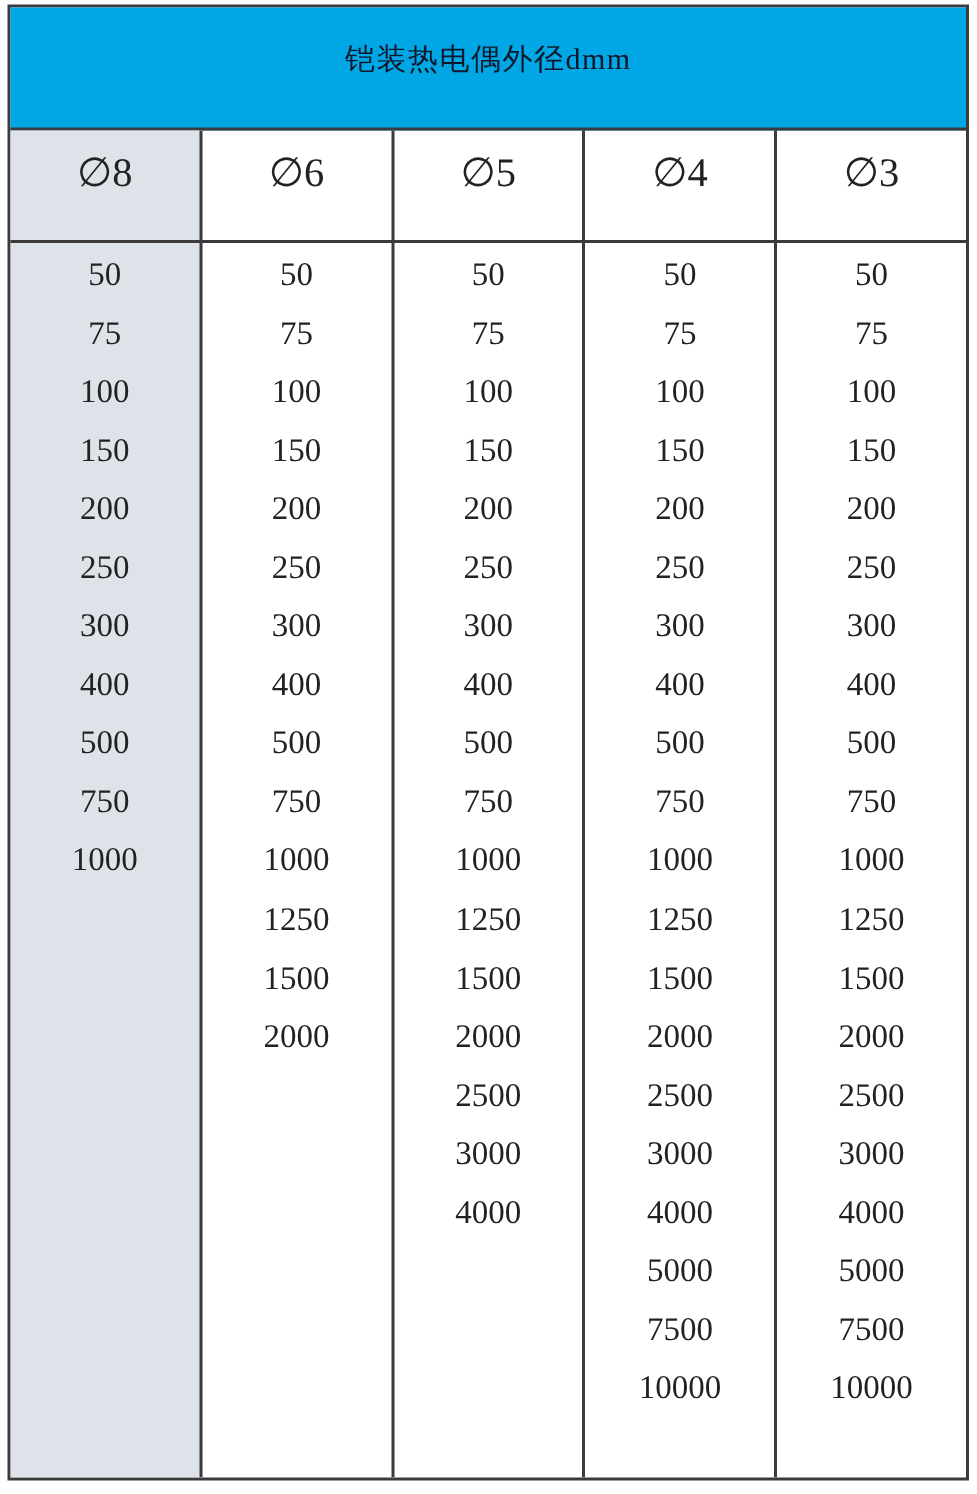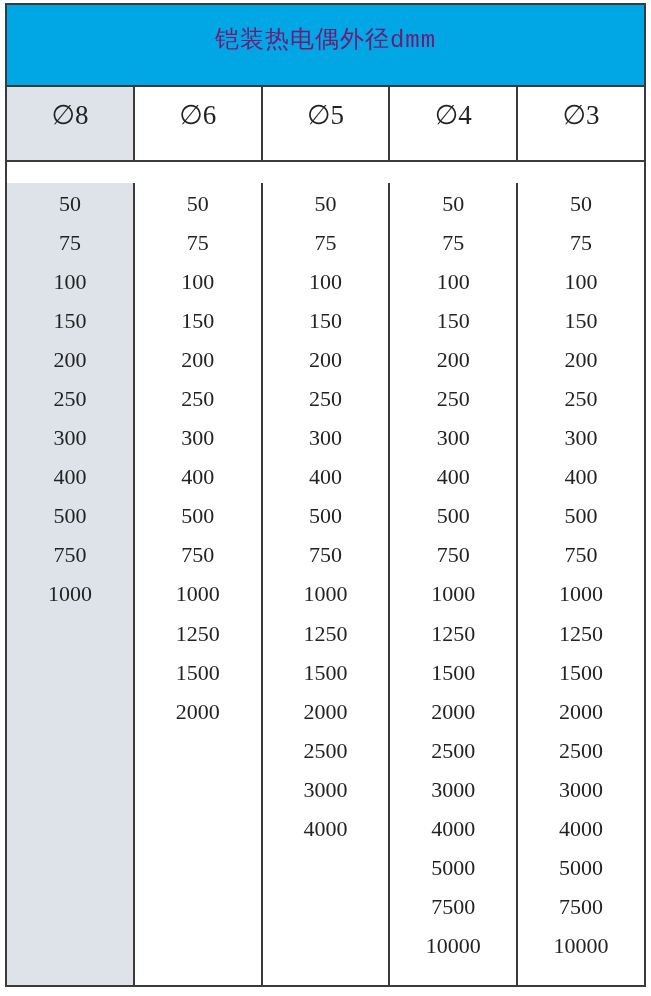--- a/index.html
+++ b/index.html
@@ -25,23 +25,23 @@
   .banner {
     height: 80px;
     flex: 0 0 80px;
     background: #00a7e4;
     border-bottom: 2px solid #3b3b3b;
     display: flex;
     align-items: center;
     justify-content: center;
   }
   .banner-title {
-    color: #701a75;
-    font-family: Liberation Mono, monospace;
-    font-size: 24px;
+    color: #0f172a;
+    font-family: Liberation Serif, serif;
+    font-size: 20px;
     letter-spacing: 1px;
     position: relative;
     top: -6px;
   }
   .header-row {
     height: 73px;
     flex: 0 0 73px;
     display: flex;
     border-bottom: 2px solid #3b3b3b;
   }
@@ -55,21 +55,20 @@
     color: #222222;
     border-right: 2px solid #3b3b3b;
     box-sizing: border-box;
   }
   .header-cell:last-child { border-right: none; }
   .first-col-bg { background: #dee3ea; }
   .body-row {
     flex: 1 1 auto;
     display: flex;
     overflow: hidden;
-    margin-top: 21px;
   }
   .body-col {
     flex: 1 1 0;
     border-right: 2px solid #3b3b3b;
     box-sizing: border-box;
     padding-top: 1px;
   }
   .body-col:last-child { border-right: none; }
   .cell-value {
     height: 39.1px;

